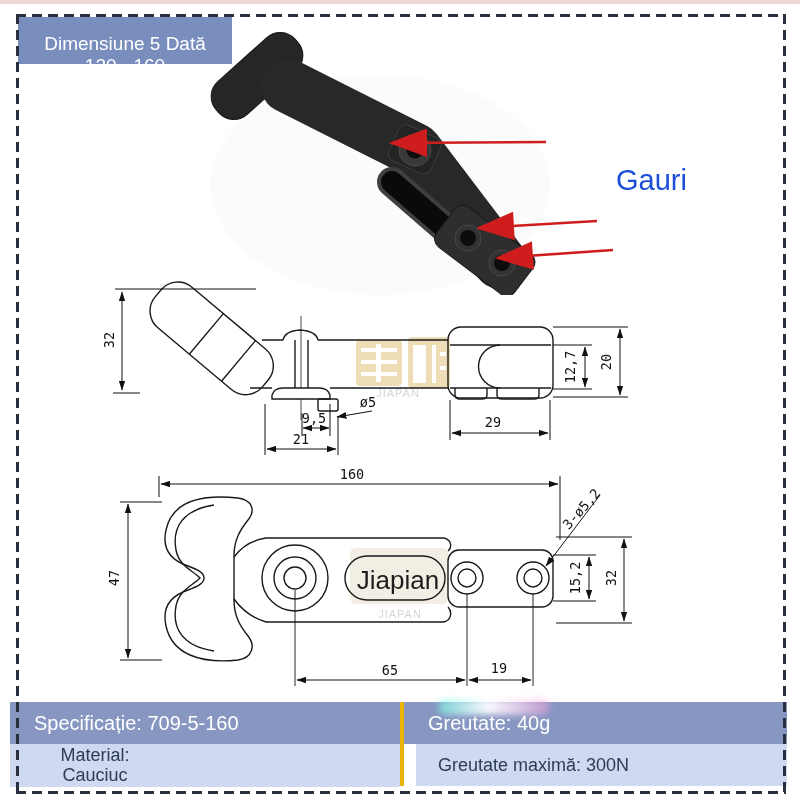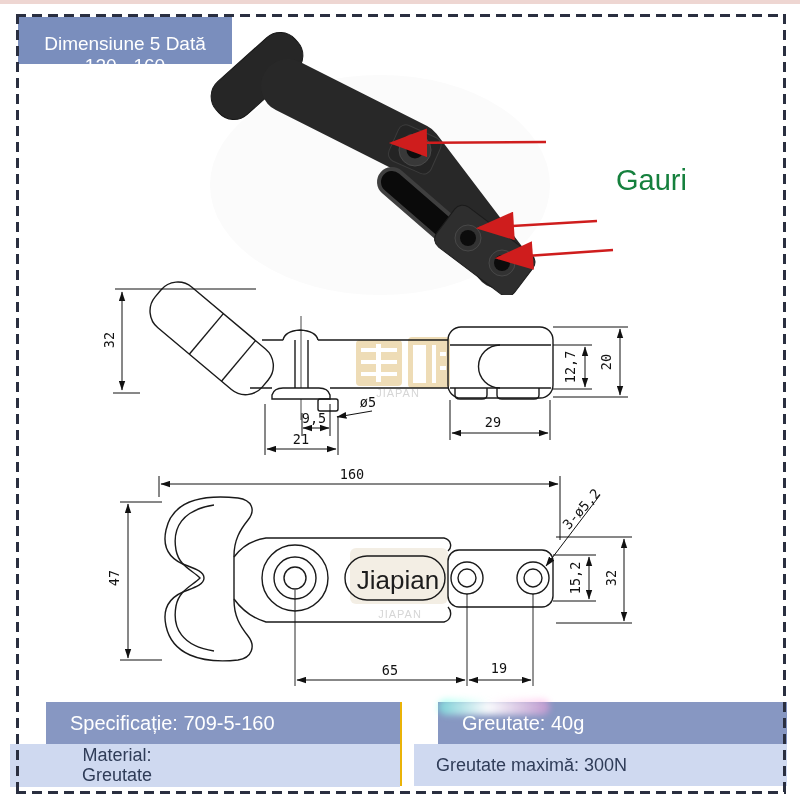--- a/index.html
+++ b/index.html
@@ -9,28 +9,28 @@
   
   .top-strip{left:0;top:0;width:800px;height:4px;background:#eed6d2;}
   
   .frame{z-index:5;pointer-events:none;}
   .frame.h{height:3px;background:repeating-linear-gradient(90deg,#2a2f40 0 10px,transparent 10px 16px);}
   .frame.v{width:3px;background:repeating-linear-gradient(180deg,#2a2f40 0 10px,transparent 10px 16px);}
   
   .badge{left:18px;top:17px;width:214px;height:47px;background:#7a8ebd;color:#ffffff;
          text-align:center;font-size:19px;line-height:22px;padding-top:16px;box-sizing:border-box;z-index:2;}
   
-  .gauri{left:616px;top:164px;font-size:29px;color:#15803d;z-index:3;}
+  .gauri{left:616px;top:164px;font-size:29px;color:#1d4ed8;z-index:3;}
   
   .spec-table{left:10px;top:702px;width:777px;height:84px;z-index:2;display:flex;}
   .spec-col{height:84px;box-sizing:border-box;}
   .spec-col.c1{width:390px;}
-  .spec-col.c2{width:387px;border-left:2px solid #eab308;}
-  .spec-head{height:42px;background:#8797c2;color:#ffffff;font-size:20px;line-height:42px;padding-left:24px;margin-left:36px;}
-  .spec-body{height:42px;background:#cfd9f0;color:#2f3c58;font-size:18px;padding-left:22px;}
+  .spec-col.c2{width:387px;border-left:4px solid #eab308;}
+  .spec-head{height:42px;background:#8797c2;color:#ffffff;font-size:20px;line-height:42px;padding-left:24px;}
+  .spec-body{height:42px;background:#cfd9f0;color:#2f3c58;font-size:18px;}
   .c1 .spec-body{padding-top:1px;}
   .c1 .spec-body div{width:170px;text-align:center;line-height:20px;}
   .c2 .spec-body{line-height:42px;padding-left:22px;margin-left:12px;}
   .holo{left:438px;top:699px;width:112px;height:16px;z-index:3;border-radius:8px;filter:blur(3px);
         background:linear-gradient(90deg,rgba(110,255,230,.55),rgba(255,255,255,.95) 45%,rgba(255,150,220,.45));}
   svg text{font-family:"DejaVu Sans Mono","Liberation Mono",monospace;fill:#111;}
   svg .dim{font-size:13.5px;}
   svg .wm-latin{font-family:"Liberation Sans",sans-serif;font-size:11px;fill:#d6d6d6;letter-spacing:1px;}
   svg .slot-text{font-family:"Liberation Sans",sans-serif;font-size:26px;fill:#1c1c1c;}
 </style>
@@ -208,21 +208,21 @@
   <text class="dim" transform="translate(616,578) rotate(-90)" text-anchor="middle">32</text>
   <text class="dim" x="390" y="675" text-anchor="middle">65</text>
   <text class="dim" x="499" y="673" text-anchor="middle">19</text>
 </svg>
 
 <div class="abs spec-table">
   <div class="spec-col c1">
     <div class="spec-head">Specificație: 709-5-160</div>
     <div class="spec-body">
       <div>Material:</div>
-      <div>Greutate</div>
+      <div>Cauciuc</div>
     </div>
   </div>
   <div class="spec-col c2">
     <div class="spec-head">Greutate: 40g</div>
     <div class="spec-body">Greutate maximă: 300N</div>
   </div>
 </div>
 <div class="abs holo"></div>
 
 </body></html>

